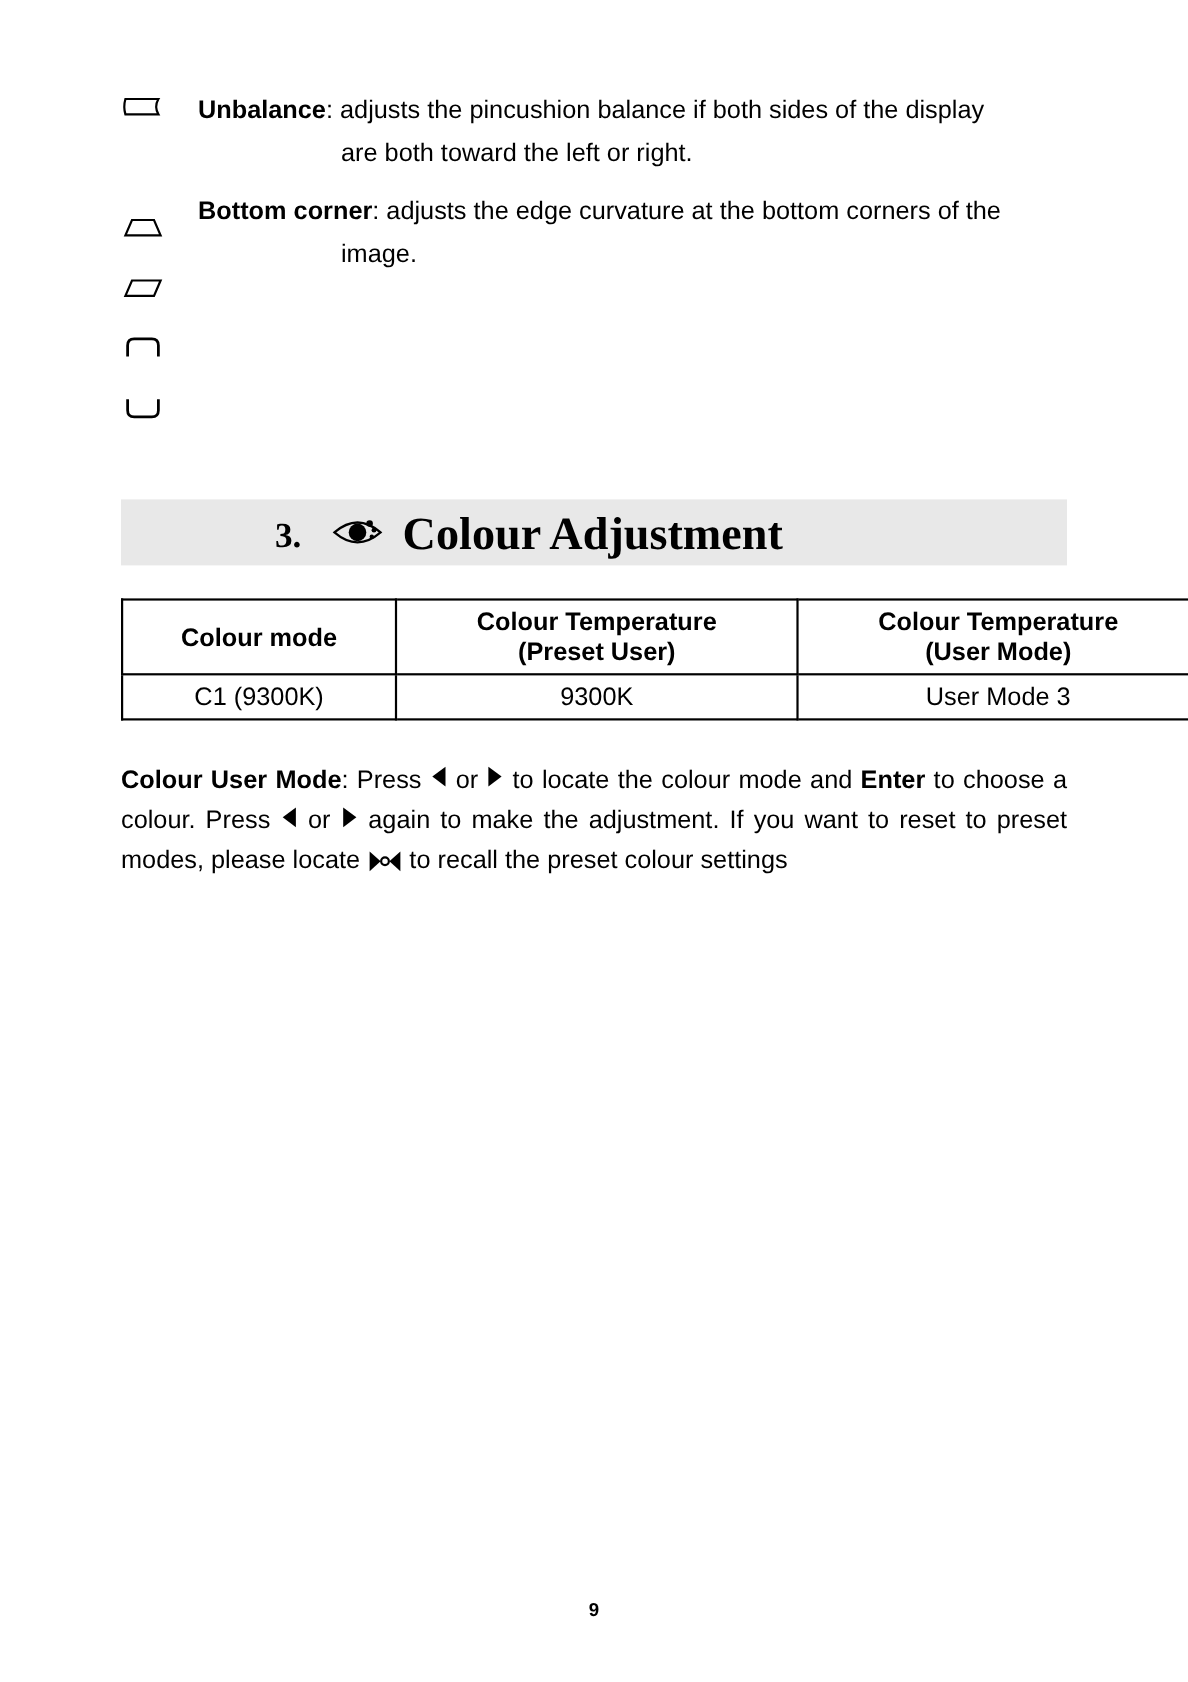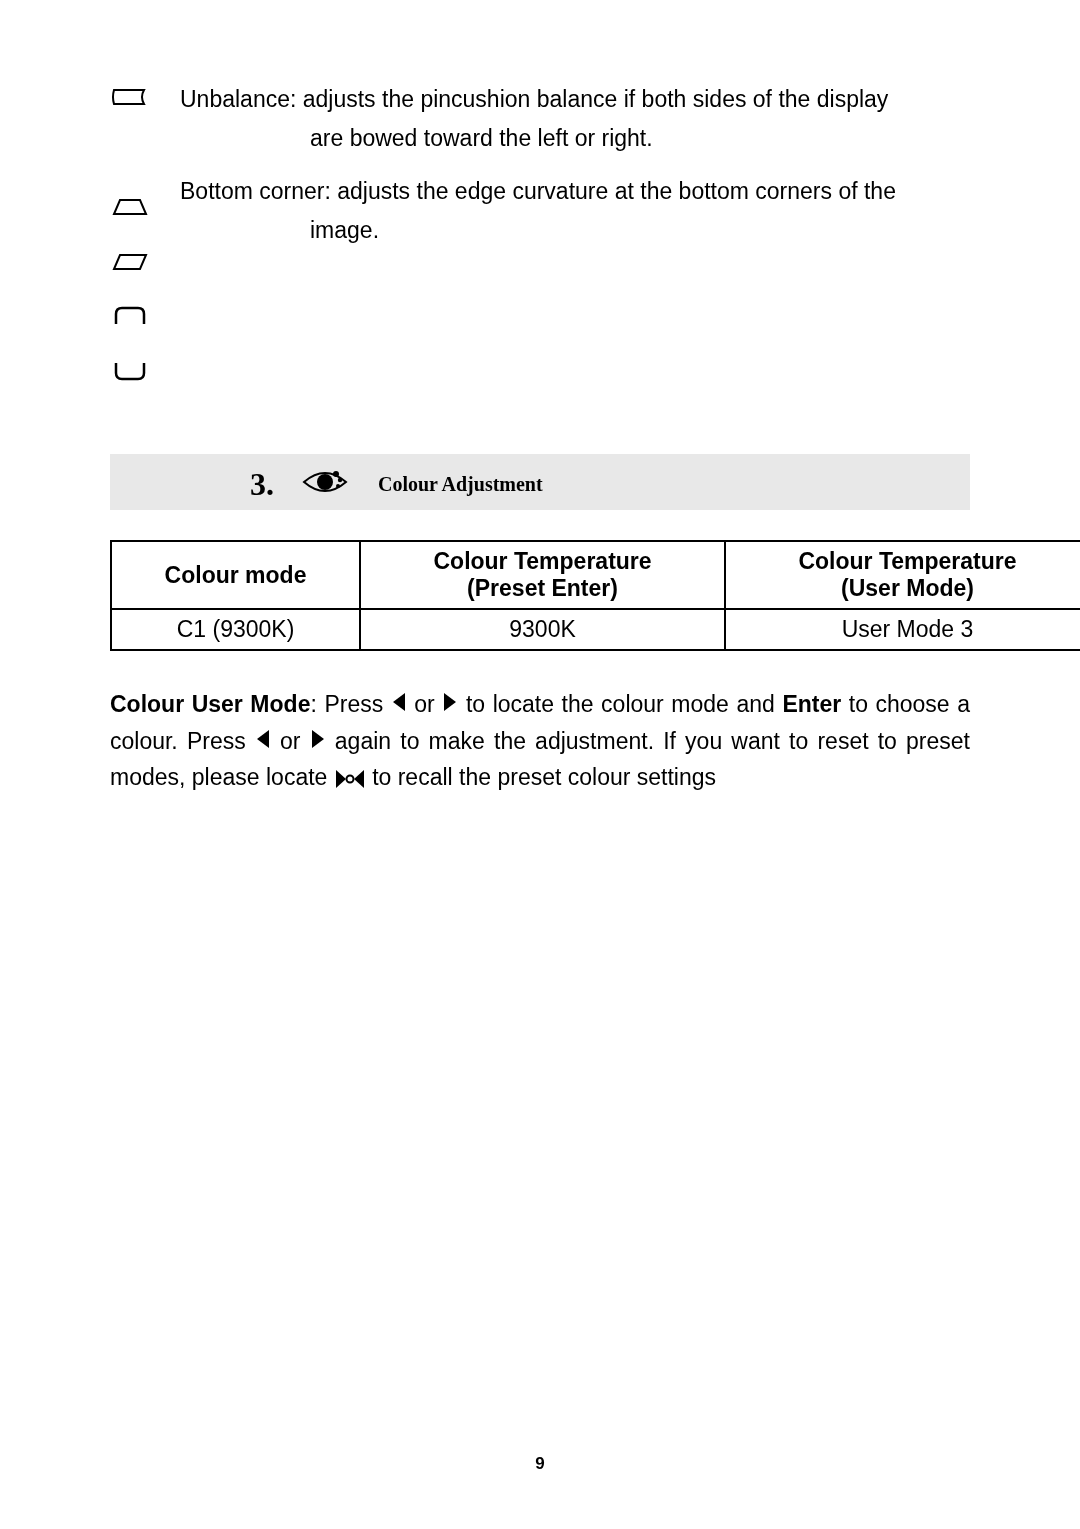--- a/index.html
+++ b/index.html
@@ -39,21 +39,21 @@
   }
   .def-col {
     flex: 1;
     font-size: 23px;
     line-height: 1.7;
   }
   .def-row {
     margin-bottom: 14px;
   }
   .def-row .term {
-    font-weight: 400;
+    font-weight: 700;
     text-align: center;
   }
   .def-row .indent-cont {
     display:block;
     margin-left: 130px;
   }
   .section-header {
     background: #e8e8e8;
     margin-top: 40px;
     padding: 8px 0 4px 0;
@@ -65,24 +65,23 @@
     font-size: 32px;
     font-weight: 900;
     font-family: "Comic Sans MS", "Segoe Script", cursive;
     margin-left: 140px;
     margin-right: 10px;
   }
   .section-header .eye {
     margin: 0 16px;
   }
   .section-header .title {
-    font-size: 20px;
+    font-size: 42px;
     font-weight: 900;
     font-family: "Comic Sans MS", "Segoe Script", cursive;
-    margin-left: 12px;
   }
   table.ct {
     border-collapse: collapse;
     margin: 30px auto 0 auto;
     width: 981px;
   }
   table.ct th, table.ct td {
     border: 2px solid #000;
     padding: 6px 10px;
     text-align: center;
@@ -151,21 +150,21 @@
       </div>
       <div class="ic">
         <svg viewBox="0 0 40 26">
             <path d="M6 4 L6 14 Q6 20 12 20 L28 20 Q34 20 34 14 L34 4" fill="none" stroke="#000" stroke-width="2.5"></path>
           </svg>
       </div>
     </div>
     <div class="def-col">
       <div class="def-row">
         <span class="term">Unbalance</span><span>: adjusts the pincushion balance if both sides of the display</span>
-        <span class="indent-cont">are bowed toward the left or right.</span>
+        <span class="indent-cont">are both toward the left or right.</span>
       </div>
       <div class="def-row">
         <span class="term">Bottom corner</span><span>: adjusts the edge curvature at the bottom corners of the</span>
         <span class="indent-cont">image.</span>
       </div>
     </div>
   </div>
 
   <div class="section-header">
     <span class="num">3.</span>
@@ -180,21 +179,21 @@
     </span>
     <span class="title">Colour Adjustment</span>
   </div>
 
   <table class="ct">
     <tbody>
         <tr>
       <th>Colour mode</th>
       <th>
         <span>Colour Temperature</span><br>
-        <span>(Preset Enter)</span>
+        <span>(Preset User)</span>
       </th>
       <th>
         <span>Colour Temperature</span><br>
         <span>(User Mode)</span>
       </th>
     </tr>
     <tr>
       <td>C1  (9300K)</td>
       <td>9300K</td>
       <td>User Mode 3</td>

